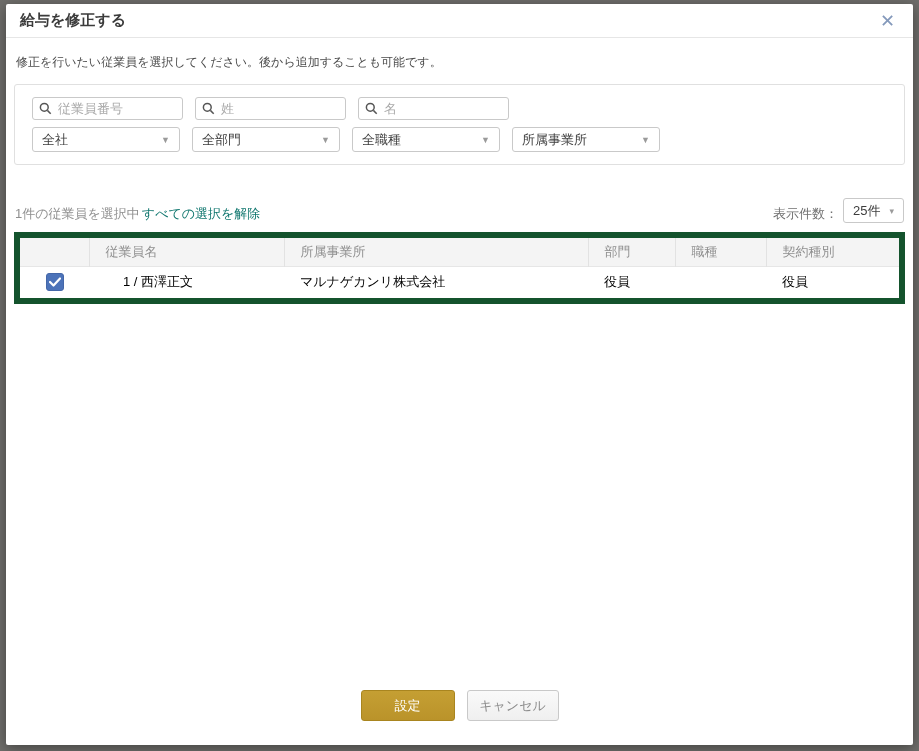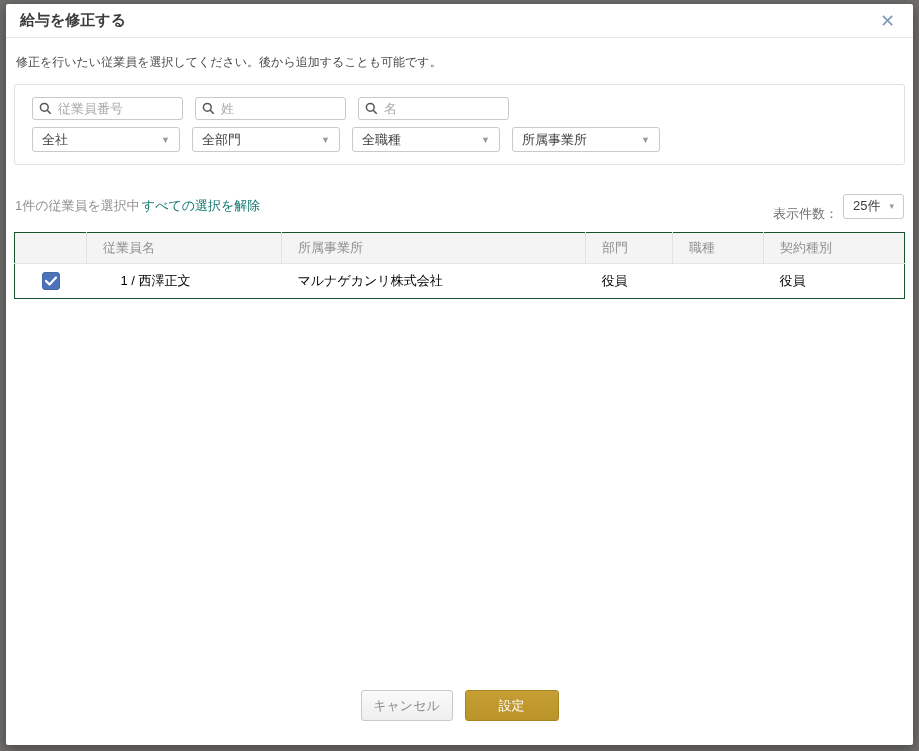--- a/index.html
+++ b/index.html
@@ -77,21 +77,21 @@
     align-items: center;
     justify-content: space-between;
     padding: 0 9px;
     font-size: 13px;
     color: #3d3d3d;
     cursor: pointer;
   }
   .select-caret { color: #9a9a9a; font-size: 9px; }
   .status-row {
     display: flex;
-    align-items: center;
+    align-items: flex-end;
     margin: 24px 9px 9px 9px;
     font-size: 13px;
   }
   .status-text { color: #8f8f8f; }
   .clear-link { color: #0f766e; margin-left: 2px; cursor: pointer; }
   .status-spacer { flex: 1; }
   .page-size-label { color: #707070; margin-top: 16px; }
   .page-size-select {
     margin-left: 5px;
     height: 25px;
@@ -103,21 +103,21 @@
     gap: 9px;
     padding: 0 9px;
     font-size: 13px;
     color: #3d3d3d;
     cursor: pointer;
   }
   .table-wrap { margin: 0 8px; }
   table.emp-table {
     width: 100%;
     border-collapse: collapse;
-    border: 1px solid #14532d;
+    border: 6px solid #14532d;
     font-size: 13px;
     table-layout: fixed;
   }
   .emp-table thead th {
     background: #f4f4f4;
     color: #8f8f8f;
     font-weight: normal;
     text-align: left;
     height: 31px;
     padding: 0 0 0 16px;
@@ -267,17 +267,17 @@
           <td>マルナゲカンリ株式会社</td>
           <td>役員</td>
           <td></td>
           <td>役員</td>
         </tr>
       </tbody>
     </table>
   </div>
 
   <div class="modal-footer">
+    <button class="btn btn-submit">設定</button>
     <button class="btn btn-cancel">キャンセル</button>
-    <button class="btn btn-submit">設定</button>
   </div>
 
 </div>
 
 </body></html>

